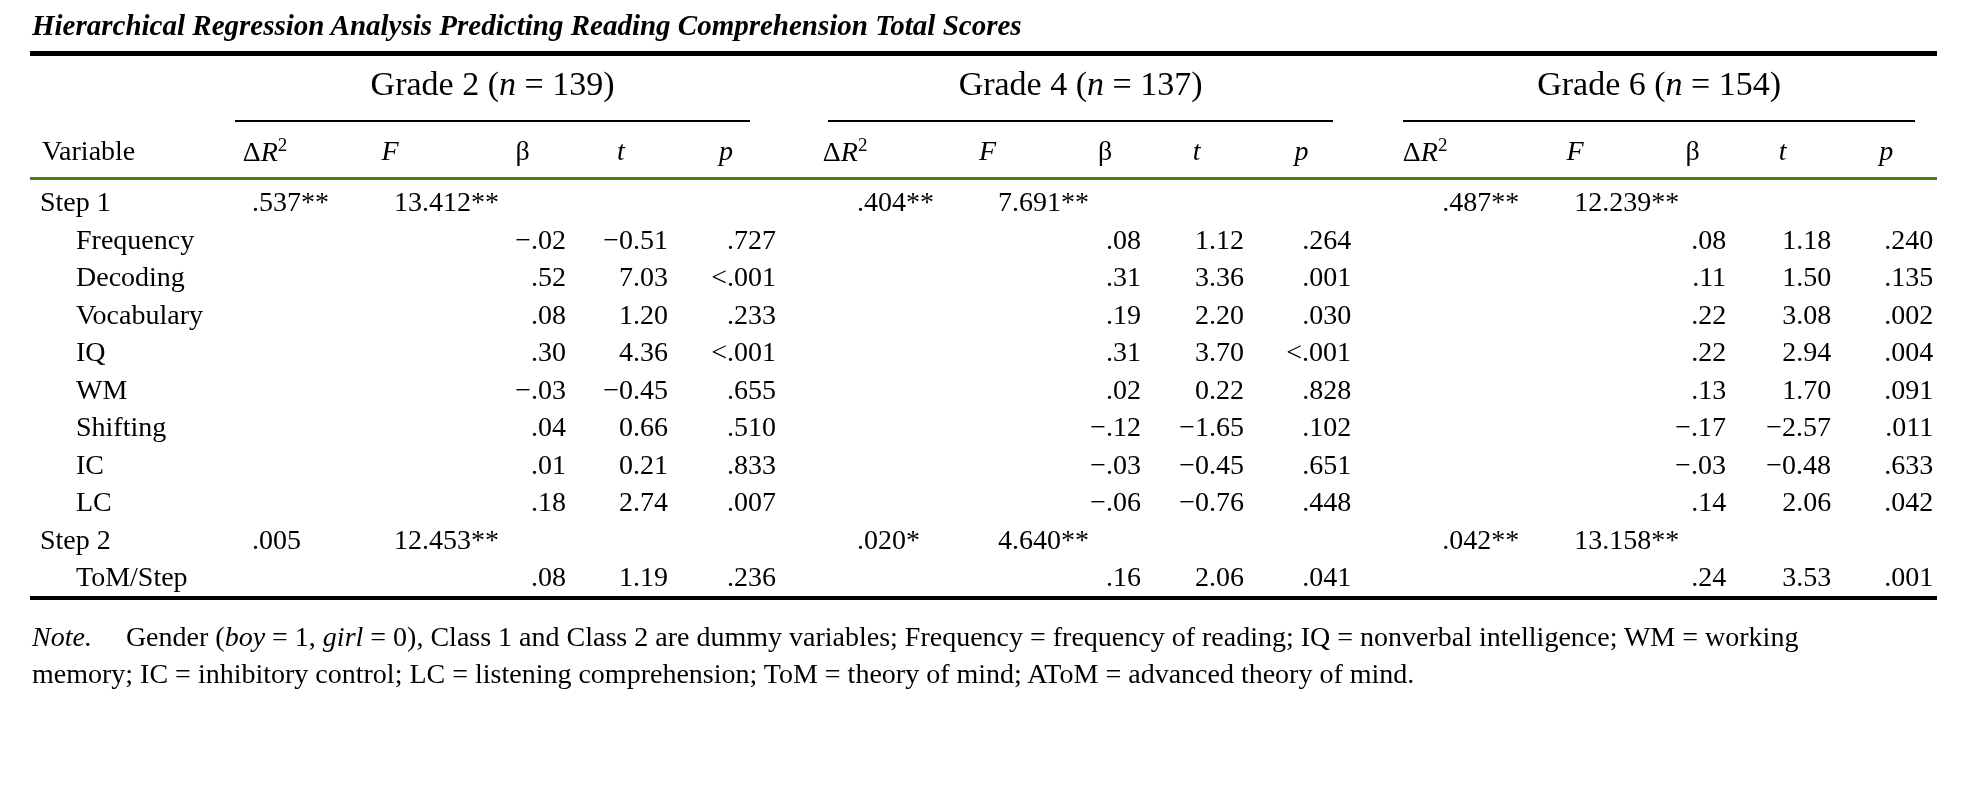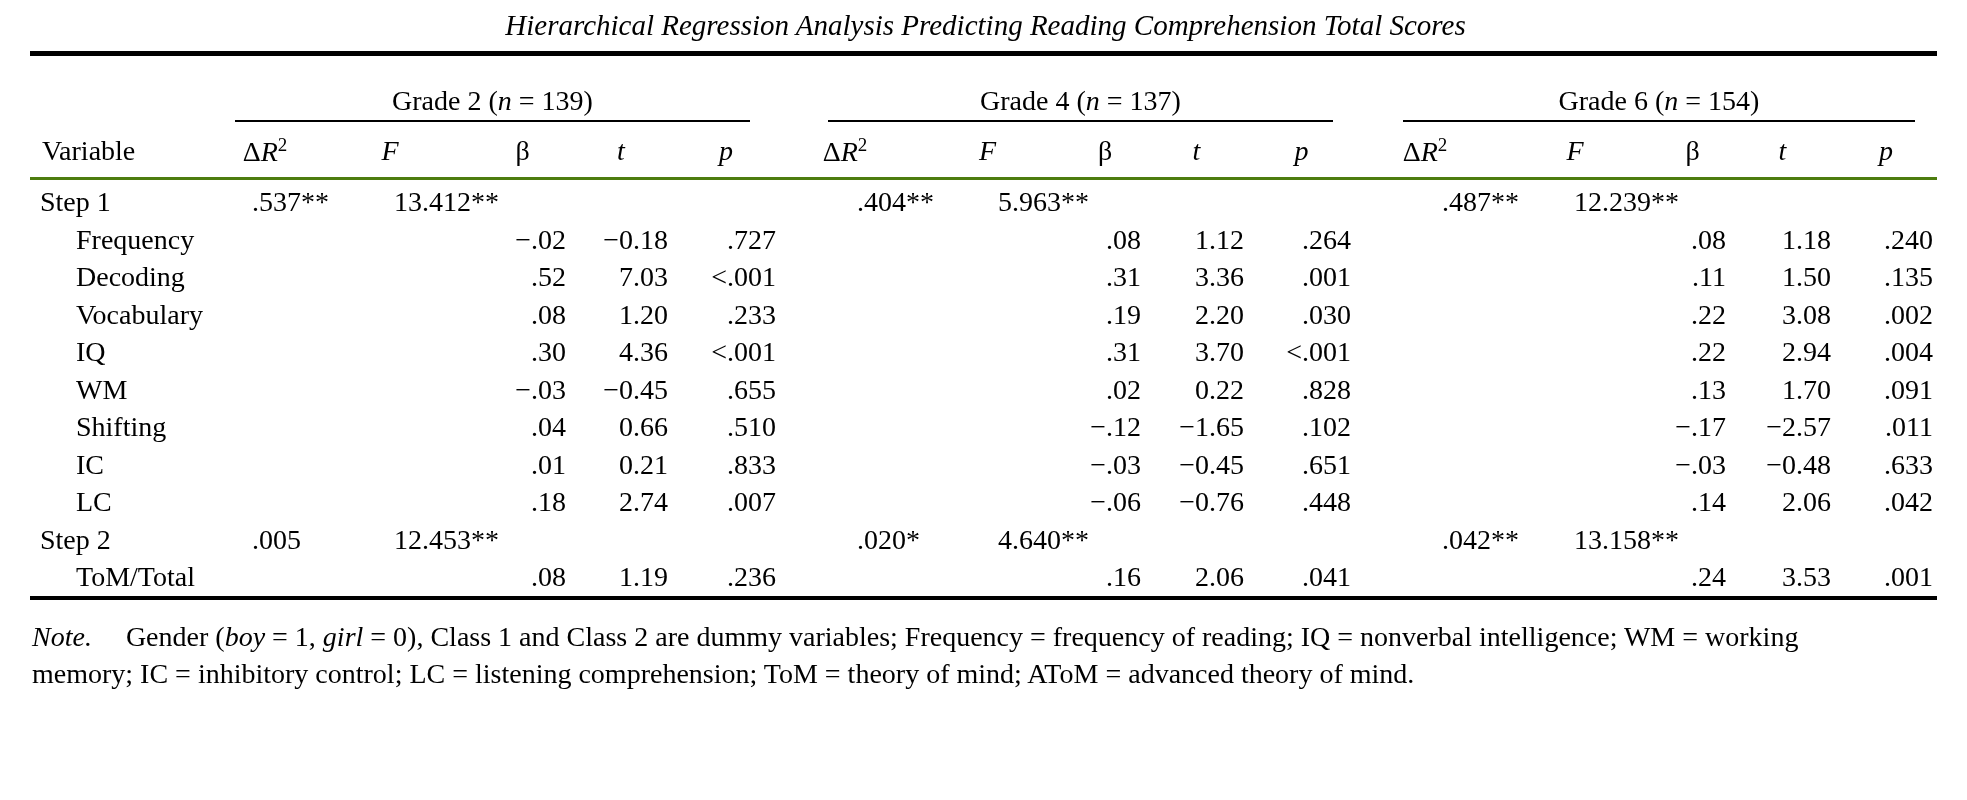--- a/index.html
+++ b/index.html
@@ -4,40 +4,39 @@
 <style>
   html, body { margin: 0; padding: 0; background: #ffffff; }
   body {
     width: 1967px; height: 800px; overflow: hidden;
     font-family: "Liberation Serif", "DejaVu Serif", serif;
     color: #000;
   }
   .page { padding: 4px 28px 0 30px; }
 
   .table-title {
-    font-style: italic; font-weight: normal;
+    font-style: italic; font-weight: bold;
     font-size: 29px; line-height: 34px;
     margin: 4px 0 9px 2px;
-    text-align: center;
   }
 
   table.reg {
     border-collapse: collapse; table-layout: fixed;
     width: 1907px;
     border-top: 5px solid #000;
     border-bottom: 4px solid #000;
   }
   th, td { margin: 0; }
 
   
   th.corner { height: 64px; }
   th.group { font-weight: normal; vertical-align: bottom; padding: 0; }
   .ginner {
-    text-align: center; font-size: 28px; line-height: 32px;
-    border-bottom: 2px solid #000; padding-bottom: 3px;
+    text-align: center; font-size: 34px; line-height: 32px;
+    border-bottom: 2px solid #000; padding-bottom: 20px;
     margin: 0 22px 0 48px;
   }
   .ginner.g1 { margin-left: 10px; margin-right: 30px; }
 
   
   tr.colrow th {
     font-weight: normal; font-size: 28px; text-align: center;
     padding: 12px 0 9px 0; border-bottom: 3px solid #4d7c0f;
   }
   tr.colrow th.varh { text-align: left; padding-left: 12px; }
@@ -118,36 +117,36 @@
     </thead>
     <tbody id="tbody">
         <tr>
           <td class="var">Step 1</td>
           <td class="num"><span>.537</span><span class="stars">**</span></td>
           <td class="num"><span>13.412</span><span class="stars">**</span></td>
           <td class="num"></td>
           <td class="num"></td>
           <td class="num"></td>
           <td class="num"><span>.404</span><span class="stars">**</span></td>
-          <td class="num"><span>5.963</span><span class="stars">**</span></td>
+          <td class="num"><span>7.691</span><span class="stars">**</span></td>
           <td class="num"></td>
           <td class="num"></td>
           <td class="num"></td>
           <td class="num"><span>.487</span><span class="stars">**</span></td>
           <td class="num"><span>12.239</span><span class="stars">**</span></td>
           <td class="num"></td>
           <td class="num"></td>
           <td class="num"></td>
         </tr>
         <tr>
           <td class="var indent">Frequency</td>
           <td class="num"></td>
           <td class="num"></td>
           <td class="num">−.02</td>
-          <td class="num">−0.18</td>
+          <td class="num">−0.51</td>
           <td class="num">.727</td>
           <td class="num"></td>
           <td class="num"></td>
           <td class="num">.08</td>
           <td class="num">1.12</td>
           <td class="num">.264</td>
           <td class="num"></td>
           <td class="num"></td>
           <td class="num">.08</td>
           <td class="num">1.18</td>
@@ -291,21 +290,21 @@
           <td class="num"></td>
           <td class="num"></td>
           <td class="num"></td>
           <td class="num"><span>.042</span><span class="stars">**</span></td>
           <td class="num"><span>13.158</span><span class="stars">**</span></td>
           <td class="num"></td>
           <td class="num"></td>
           <td class="num"></td>
         </tr>
         <tr>
-          <td class="var indent">ToM/Total</td>
+          <td class="var indent">ToM/Step</td>
           <td class="num"></td>
           <td class="num"></td>
           <td class="num">.08</td>
           <td class="num">1.19</td>
           <td class="num">.236</td>
           <td class="num"></td>
           <td class="num"></td>
           <td class="num">.16</td>
           <td class="num">2.06</td>
           <td class="num">.041</td>

